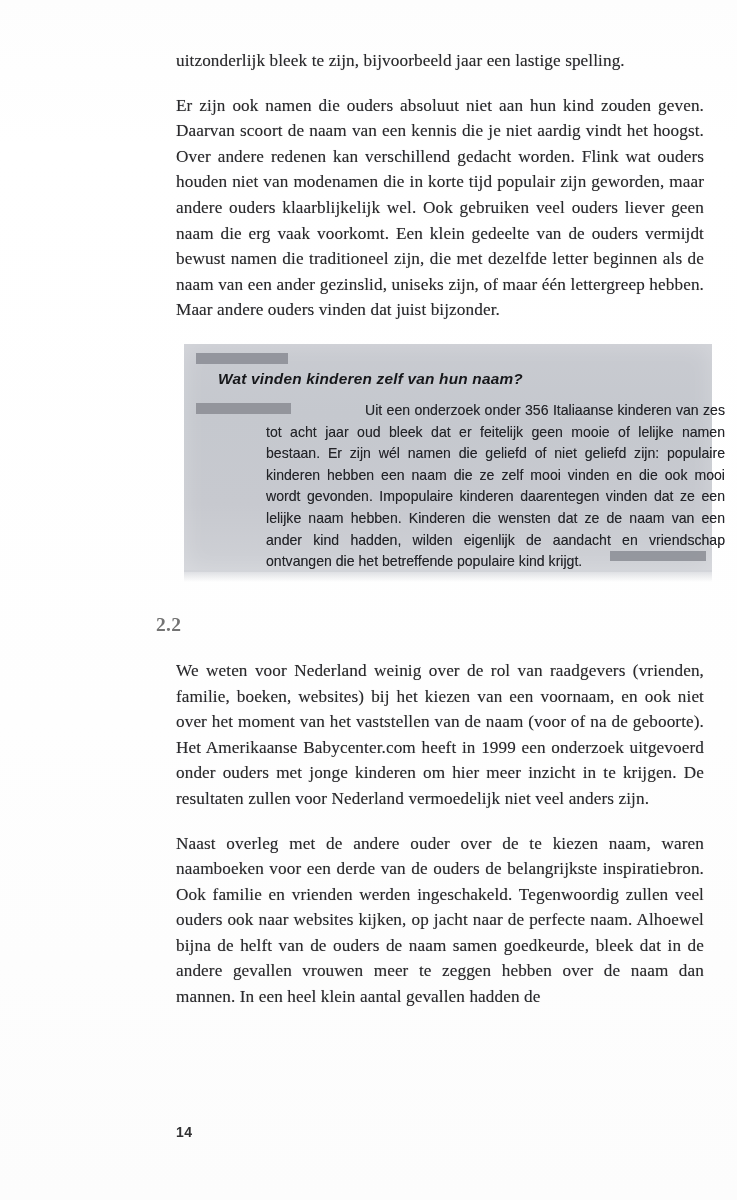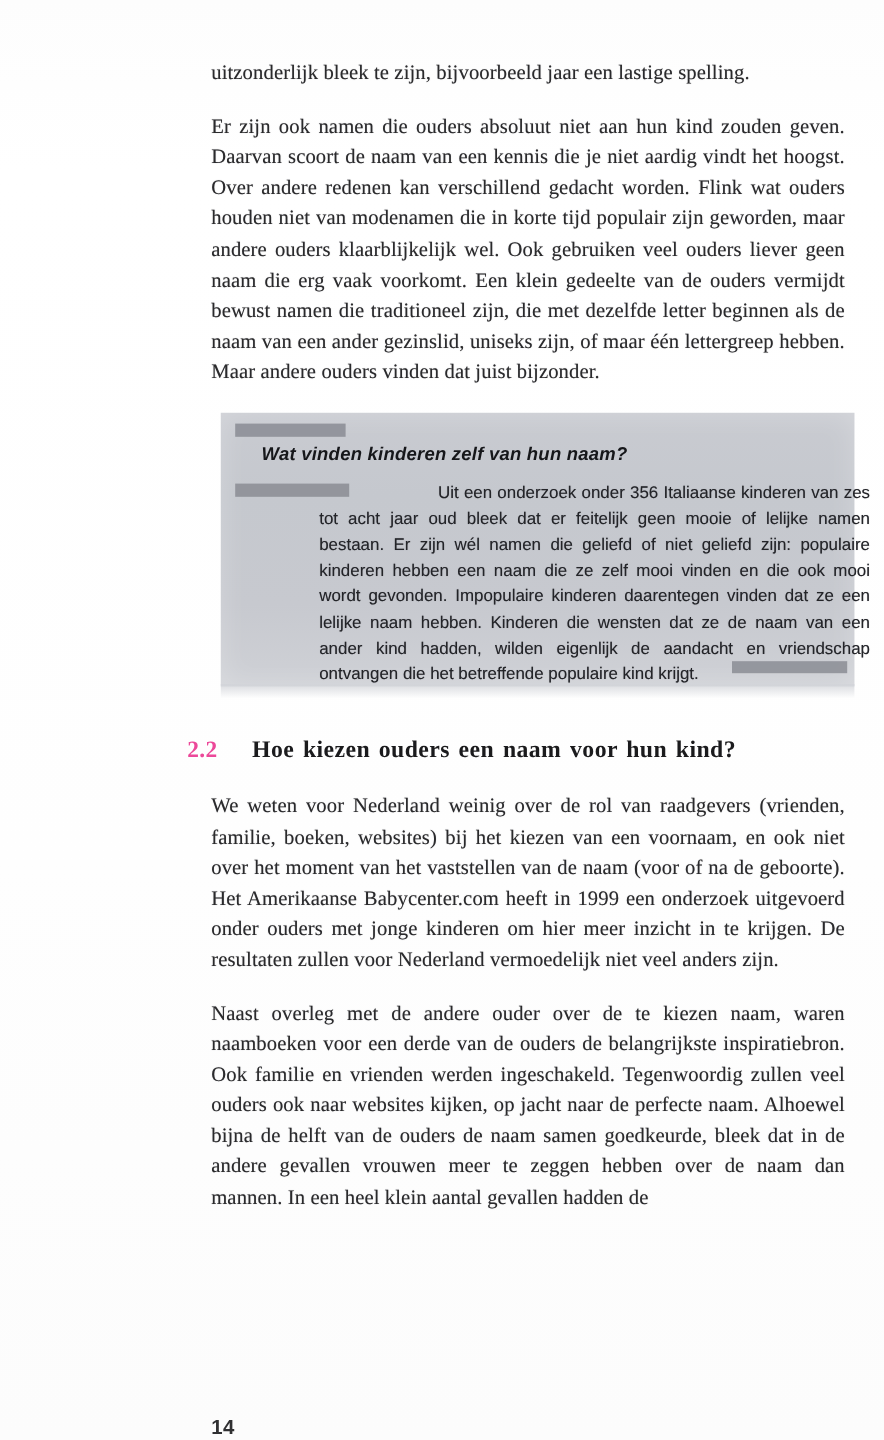--- a/index.html
+++ b/index.html
@@ -126,38 +126,38 @@
   .section-head {
     display: flex;
     align-items: baseline;
     margin: 42px 0 22px -20px;
   }
   .section-num {
     font-size: 19.5px;
     font-weight: bold;
     width: 54px;
     flex: 0 0 54px;
-    color: #ec4899;
+    color: #737373;
     letter-spacing: 0.3px;
   }
   .section-title {
     font-size: 19.8px;
     font-weight: bold;
     color: #1b1b1d;
     letter-spacing: 0.35px;
     word-spacing: 2px;
   }
 
   
   .folio {
     position: absolute;
     left: 176px;
-    top: 1180px;
+    top: 1124px;
     font-family: "Liberation Sans", "DejaVu Sans", sans-serif;
-    font-size: 17px;
+    font-size: 14px;
     font-weight: bold;
     color: #303032;
     letter-spacing: 0.4px;
   }
 </style>
 </head>
 <body>
 
 <div class="page"></div>
 
@@ -172,21 +172,20 @@
     <div class="bar-mid"></div>
     <div class="bar-bottom-right"></div>
 
     <div class="gb-heading">Wat vinden kinderen zelf van hun naam?</div>
 
     <div class="gb-body">Uit een onderzoek onder 356 Italiaanse kinderen van zes tot acht jaar oud bleek dat er feitelijk geen mooie of lelijke namen bestaan. Er zijn wél namen die geliefd of niet geliefd zijn: populaire kinderen hebben een naam die ze zelf mooi vinden en die ook mooi wordt gevonden. Impopulaire kinderen daarentegen vinden dat ze een lelijke naam hebben. Kinderen die wensten dat ze de naam van een ander kind hadden, wilden eigenlijk de aandacht en vriendschap ontvangen die het betreffende populaire kind krijgt.</div>
   </div>
 
   <div class="section-head">
     <span class="section-num">2.2</span>
-    <span class="section-title">Hoe kiezen ouders een naam voor hun kind?</span>
   </div>
 
   <p class="body-par">We weten voor Nederland weinig over de rol van raadgevers (vrienden, familie, boeken, websites) bij het kiezen van een voornaam, en ook niet over het moment van het vaststellen van de naam (voor of na de geboorte). Het Amerikaanse Babycenter.com heeft in 1999 een onderzoek uitgevoerd onder ouders met jonge kinderen om hier meer inzicht in te krijgen. De resultaten zullen voor Nederland vermoedelijk niet veel anders zijn.</p>
 
   <p class="body-par tight">Naast overleg met de andere ouder over de te kiezen naam, waren naamboeken voor een derde van de ouders de belangrijkste inspiratiebron. Ook familie en vrienden werden ingeschakeld. Tegenwoordig zullen veel ouders ook naar websites kijken, op jacht naar de perfecte naam. Alhoewel bijna de helft van de ouders de naam samen goedkeurde, bleek dat in de andere gevallen vrouwen meer te zeggen hebben over de naam dan mannen. In een heel klein aantal gevallen hadden de</p>
 
 </div>
 
 <div class="folio">14</div>
 

